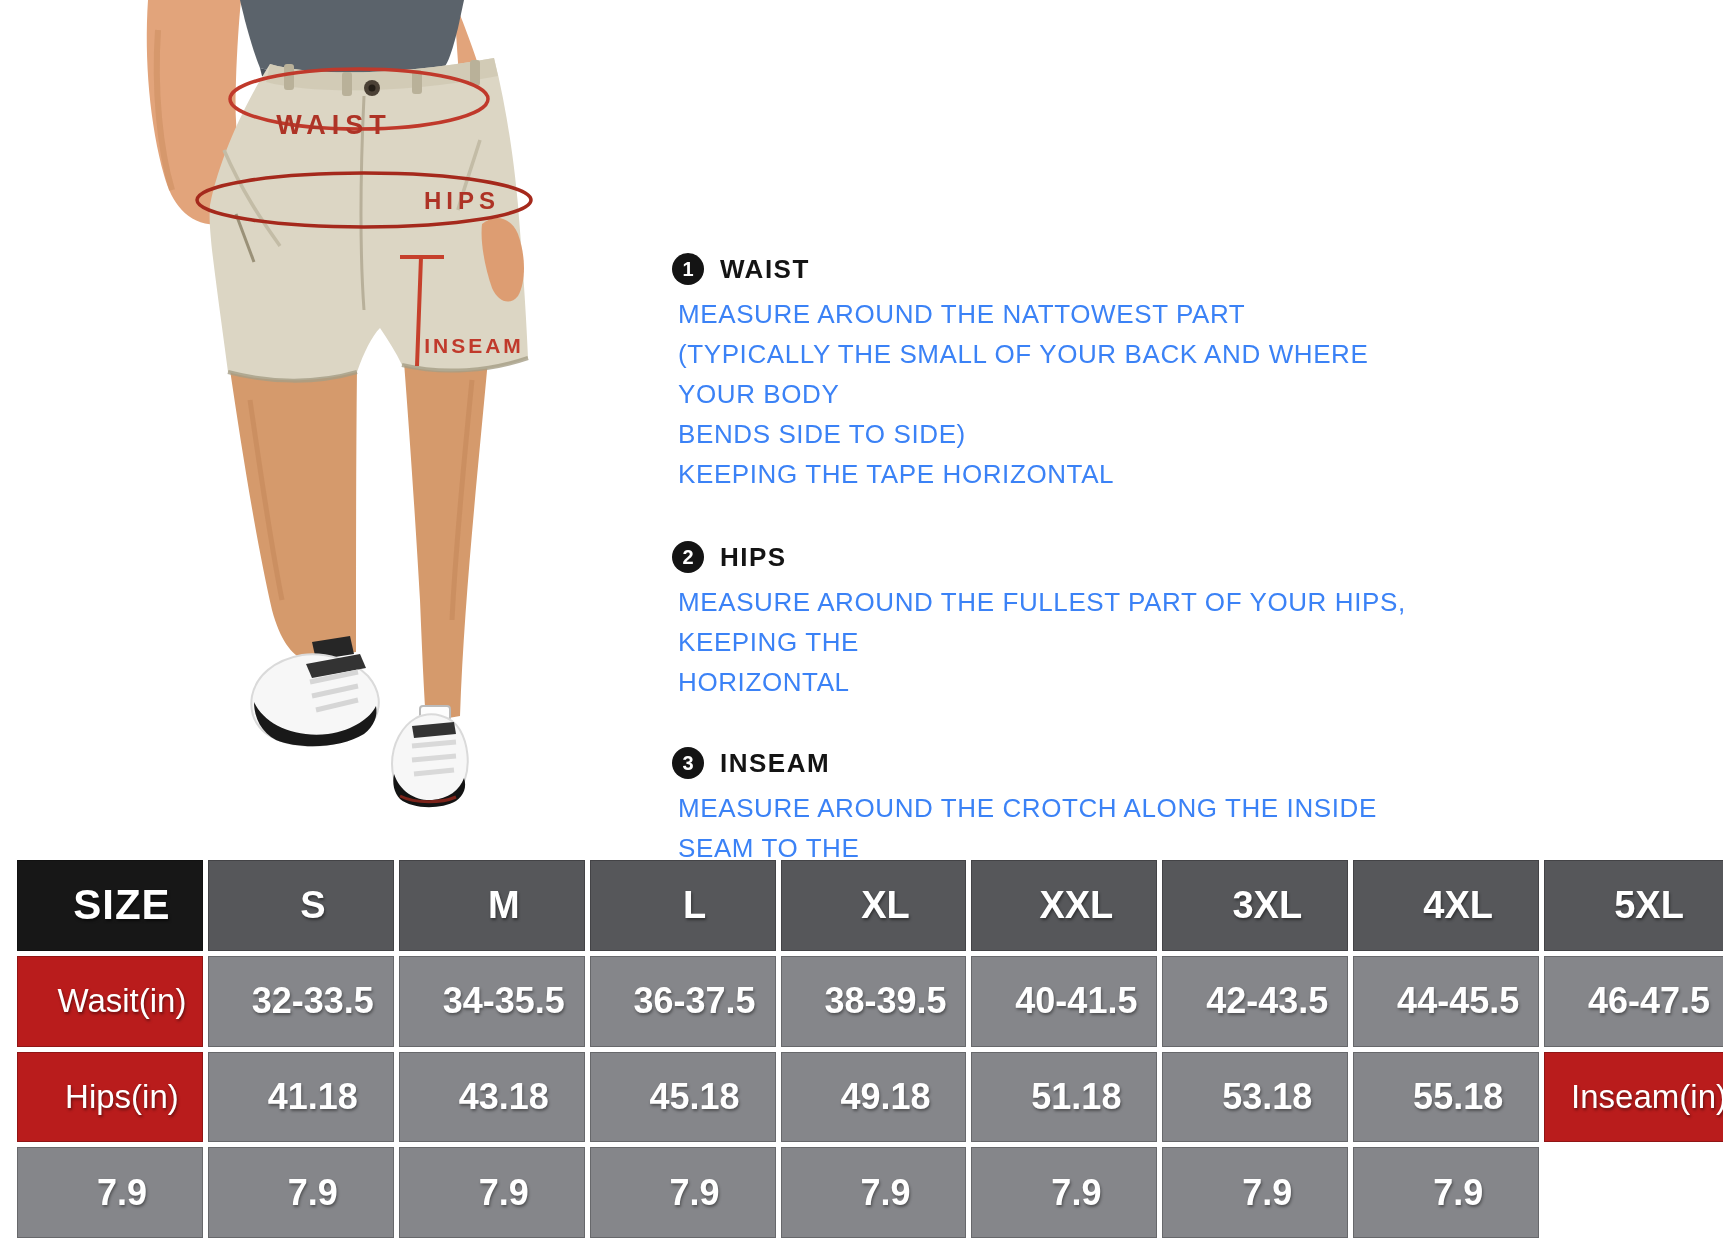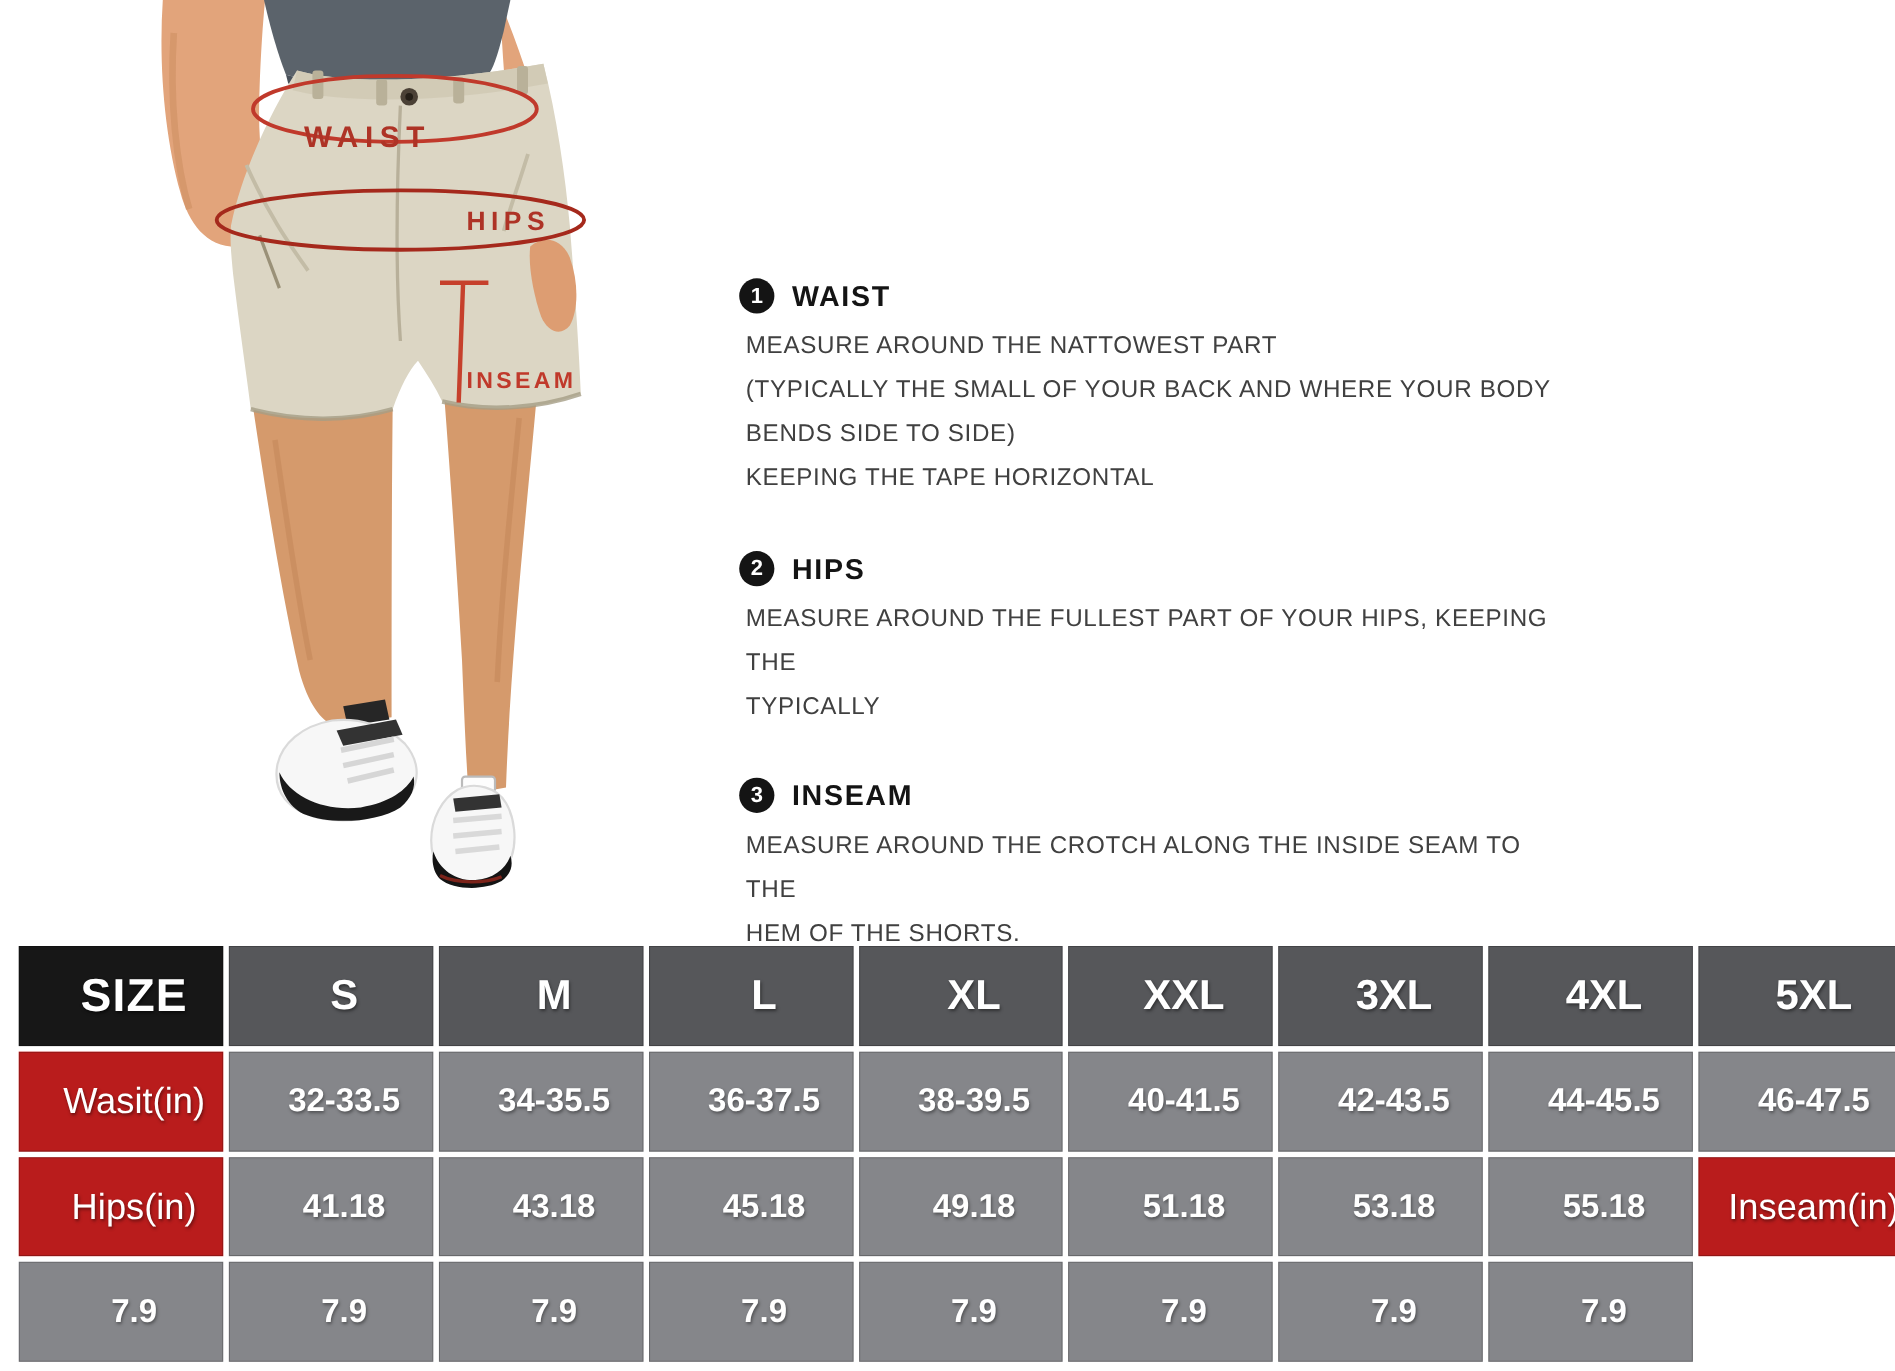--- a/index.html
+++ b/index.html
@@ -7,35 +7,35 @@
         font-family:"Liberation Sans", sans-serif;margin-left:12px;}
 
   
   .guide{position:absolute;left:660px;top:252px;width:740px;}
   .g-section{margin:0 0 46px 0;}
   .g-section.last{margin-bottom:0;}
   .g-head{display:flex;align-items:center;gap:16px;height:34px;margin-bottom:8px;}
   .g-num{display:flex;align-items:center;justify-content:center;width:32px;height:32px;
          border-radius:50%;background:#141414;color:#ffffff;font-size:20px;font-weight:bold;}
   .g-title{font-size:26px;font-weight:bold;color:#141414;letter-spacing:1.5px;}
-  .g-line{margin:0 0 0 6px;font-size:22px;line-height:40px;letter-spacing:0.6px;color:#404040;}
+  .g-line{margin:0 0 0 6px;font-size:26px;line-height:40px;letter-spacing:0.6px;color:#3b82f6;}
 
   
   .size-table{position:absolute;left:5px;top:860px;width:1713px;height:378px;
               display:grid;grid-template-columns:repeat(9,1fr);grid-template-rows:repeat(4,1fr);
               gap:5px;background:#ffffff;}
   .cell{display:flex;align-items:center;justify-content:center;color:#ffffff;
         box-shadow:inset 0 0 0 1px rgba(0,0,0,0.22);padding-left:24px;}
   .cell.corner{background:#171717;font-size:42px;font-weight:bold;letter-spacing:1px;
                text-shadow:1px 2px 3px rgba(0,0,0,0.55);}
   .cell.th{background:#56575a;font-size:38px;font-weight:bold;
            text-shadow:1px 2px 3px rgba(0,0,0,0.45);}
   .cell.rl{background:#b91c1c;font-size:33px;font-weight:normal;
            text-shadow:1px 2px 3px rgba(0,0,0,0.45);}
-  .cell.td{background:#85868a;font-size:30px;font-weight:bold;
+  .cell.td{background:#85868a;font-size:36px;font-weight:bold;
            text-shadow:1px 2px 3px rgba(0,0,0,0.40);}
 
   
   .photo{position:absolute;left:0;top:0;}
 </style>
 </head>
 <body>
 
 <div id="page">
 
@@ -130,21 +130,21 @@
       <p class="g-line">BENDS SIDE TO SIDE)</p>
       <p class="g-line">KEEPING THE TAPE HORIZONTAL</p>
     </div>
 
     <div class="g-section" style="margin-bottom:44px;">
       <div class="g-head">
         <span class="g-num">2</span>
         <span class="g-title">HIPS</span>
       </div>
       <p class="g-line">MEASURE AROUND THE FULLEST PART OF YOUR HIPS, KEEPING THE</p>
-      <p class="g-line">TYPICALLY</p>
+      <p class="g-line">HORIZONTAL</p>
     </div>
 
     <div class="g-section last">
       <div class="g-head">
         <span class="g-num">3</span>
         <span class="g-title">INSEAM</span>
       </div>
       <p class="g-line">MEASURE AROUND THE CROTCH ALONG THE INSIDE SEAM TO THE</p>
       <p class="g-line">HEM OF THE SHORTS.</p>
     </div>

